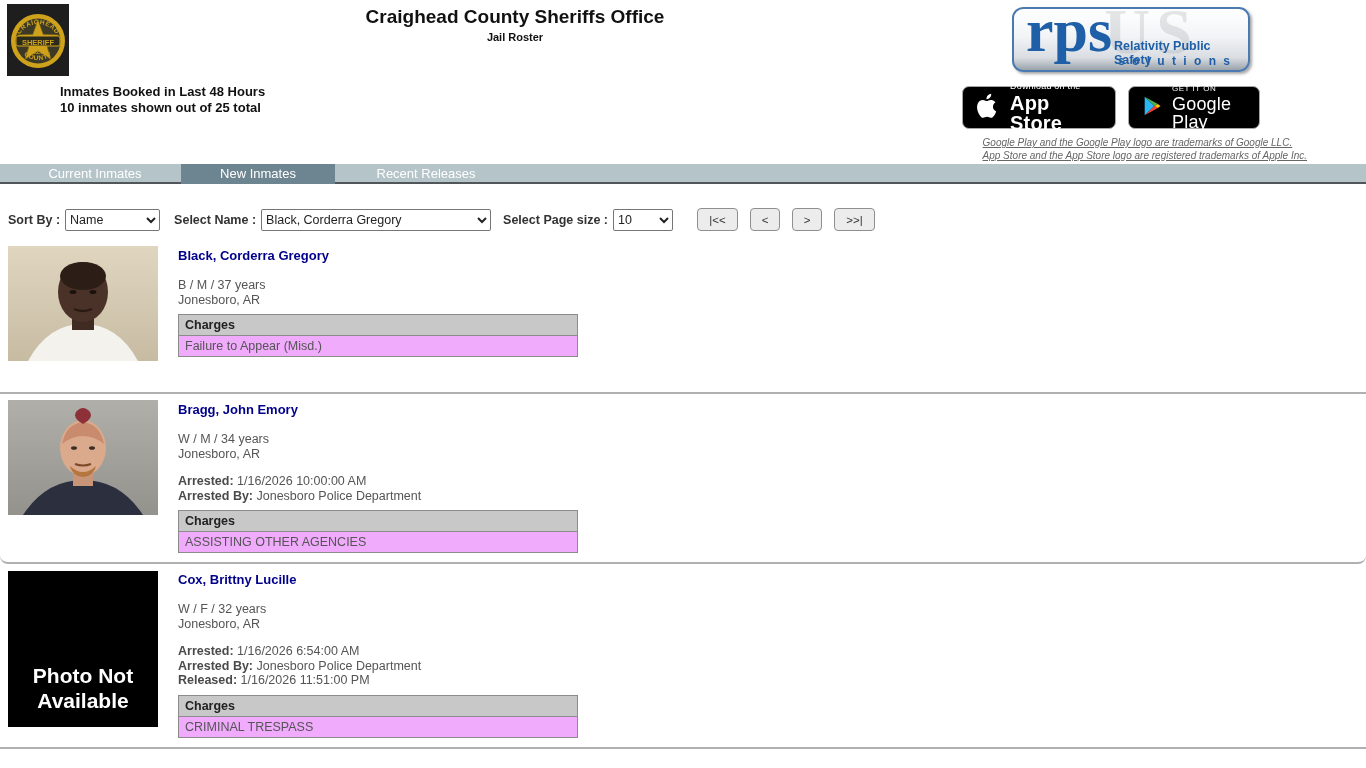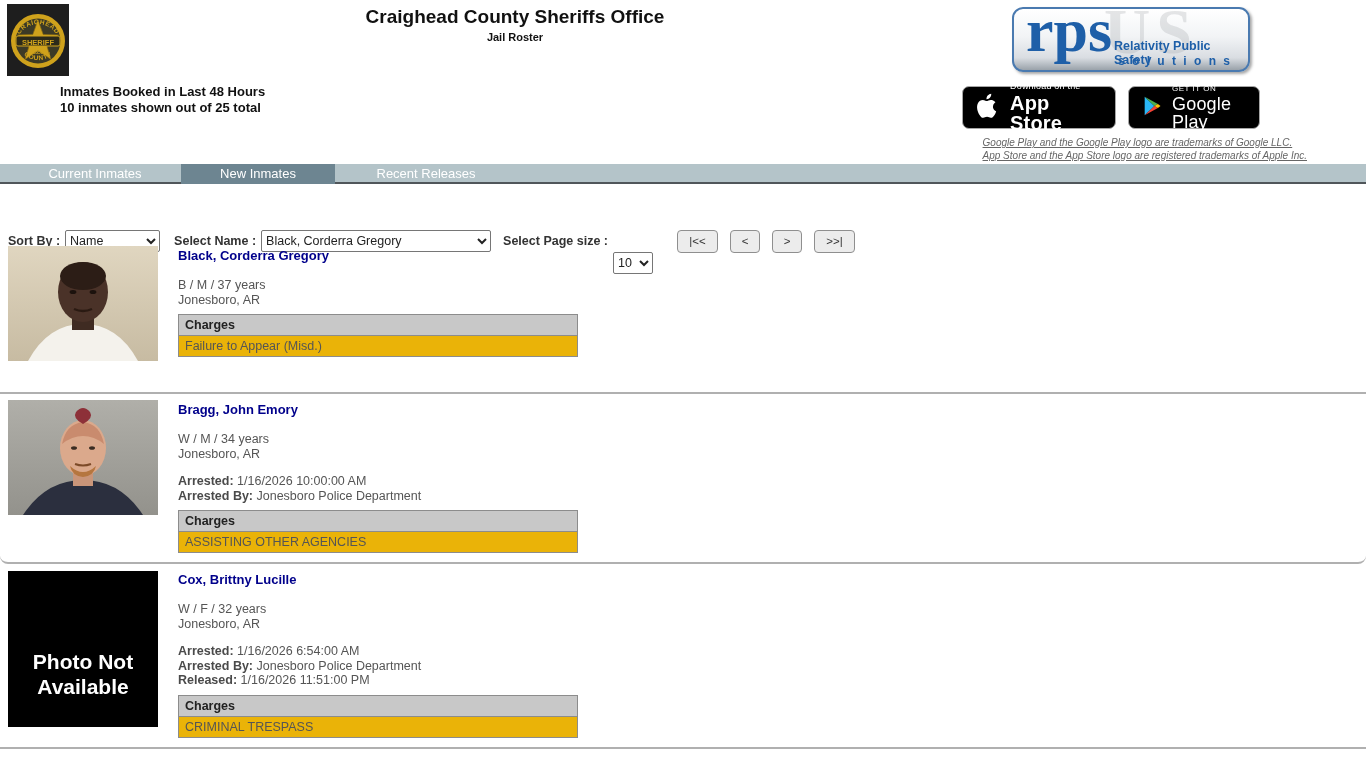--- a/index.html
+++ b/index.html
@@ -50,44 +50,44 @@
   .tab.t2 { width: 182px; }
 
   
   .controls { position: absolute; left: 8px; top: 208px; display: flex; align-items: center;
     font-size: 12.5px; color: #333; }
   .controls .lbl { font-weight: bold; margin-right: 5px; white-space: nowrap; }
   .controls select { font-family: "Liberation Sans", sans-serif; font-size: 12.5px; height: 22px;
     border: 1px solid #767676; background: #fff; color: #222; border-radius: 2px; }
   .sel-sort { width: 95px; margin-right: 14px; }
   .sel-name { width: 230px; margin-right: 12px; }
-  .sel-size { width: 40px; margin-right: 24px; margin-top: 44px; }
+  .sel-size { width: 60px; margin-right: 24px; }
   .pgbtn { height: 23px; background: #ececec; border: 1px solid #8f8f8f; border-radius: 4px;
     font-size: 11.5px; color: #333; margin-right: 12px; cursor: pointer; font-family: "Liberation Sans", sans-serif; }
   .pgbtn.wide { width: 41px; }
   .pgbtn.narrow { width: 30px; }
 
   
   .roster { position: absolute; left: 0; top: 240px; width: 1366px; }
   .inmate-row { position: relative; width: 1366px; border-bottom: 2px solid #b0b0b0; padding: 6px 0 9px 0; }
   .photo { position: absolute; left: 8px; top: 6px; width: 150px; border: 0; }
   .photo svg { display: block; }
   .no-photo { position: absolute; left: 8px; top: 7px; width: 150px; height: 156px; background: #000;
     color: #fff; font-weight: bold; font-size: 21px; line-height: 25px; text-align: center;
-    display: flex; align-items: flex-end; justify-content: center; padding-bottom: 28px; }
+    display: flex; align-items: flex-end; justify-content: center; padding-bottom: 14px; }
   .details { margin-left: 178px; padding-top: 2px; font-size: 12.5px; color: #555; }
   .inmate-name { color: #00008B; font-weight: bold; font-size: 13px; text-decoration: none; display: inline-block; }
   .demo { margin-top: 15px; line-height: 14.5px; }
   .arrest { margin-top: 13px; line-height: 14.5px; }
   .arrest b { color: #4a4a4a; }
   .charges-tbl { margin-top: 7px; width: 400px; border-collapse: collapse; font-size: 12.5px; }
   .charges-tbl th { background: #c8c8c8; border: 1px solid #8c8c8c; text-align: left; color: #222;
     font-size: 12.5px; padding: 3px 6px; }
   .charges-tbl td { border: 1px solid #8c8c8c; border-top: 1px solid #a0a0a0; color: #555;
-    padding: 3px 6px; background: #eab308; }
+    padding: 3px 6px; background: #f0abfc; }
   .row-black { min-height: 154px; }
   .row-bragg { min-height: 160px; border-radius: 8px; }
   .row-cox { min-height: 181px; }
   .row-davidson { min-height: 34px; border-bottom: none; }
 </style>
 </head>
 <body>
 
 <div class="page">
 

